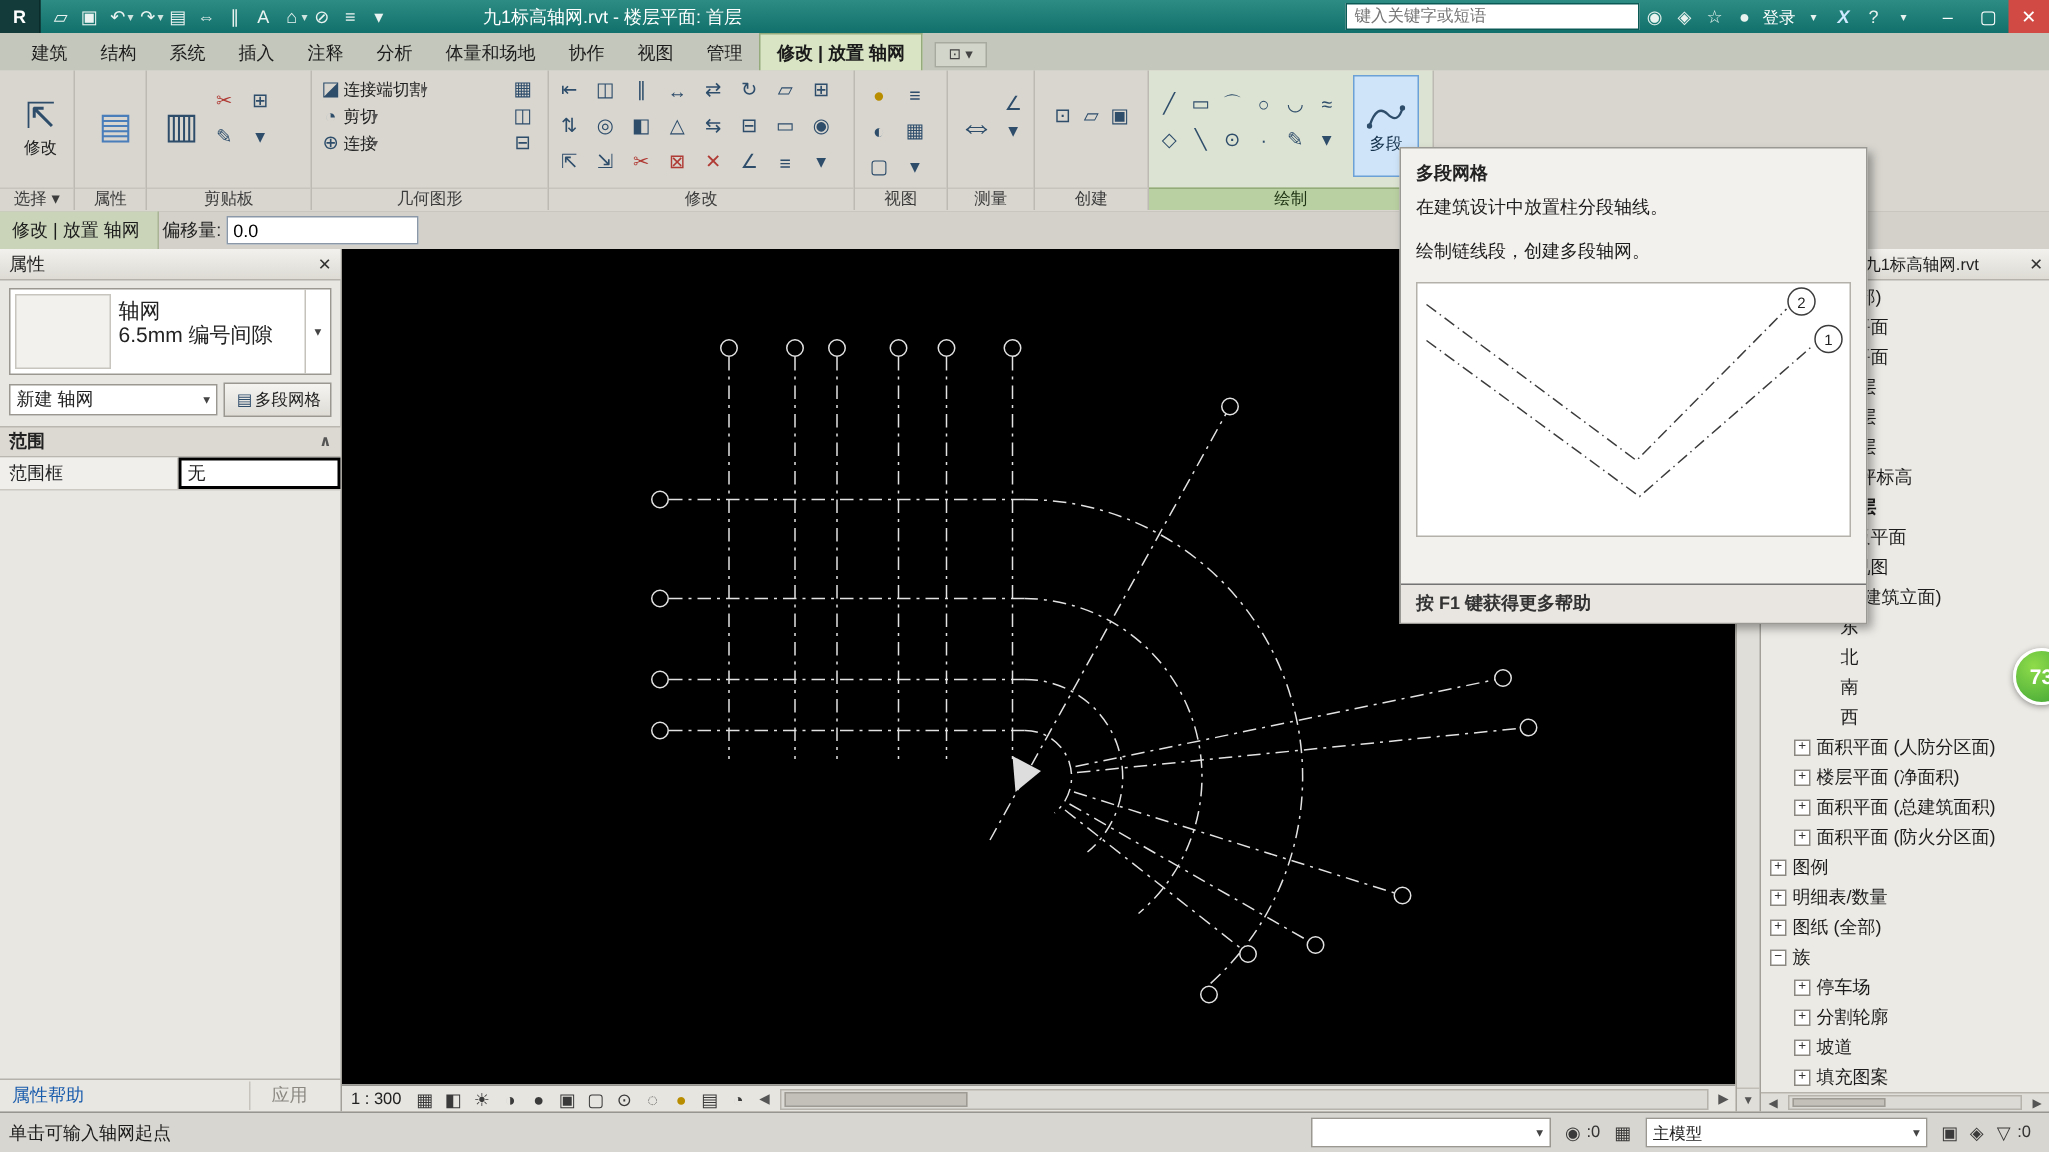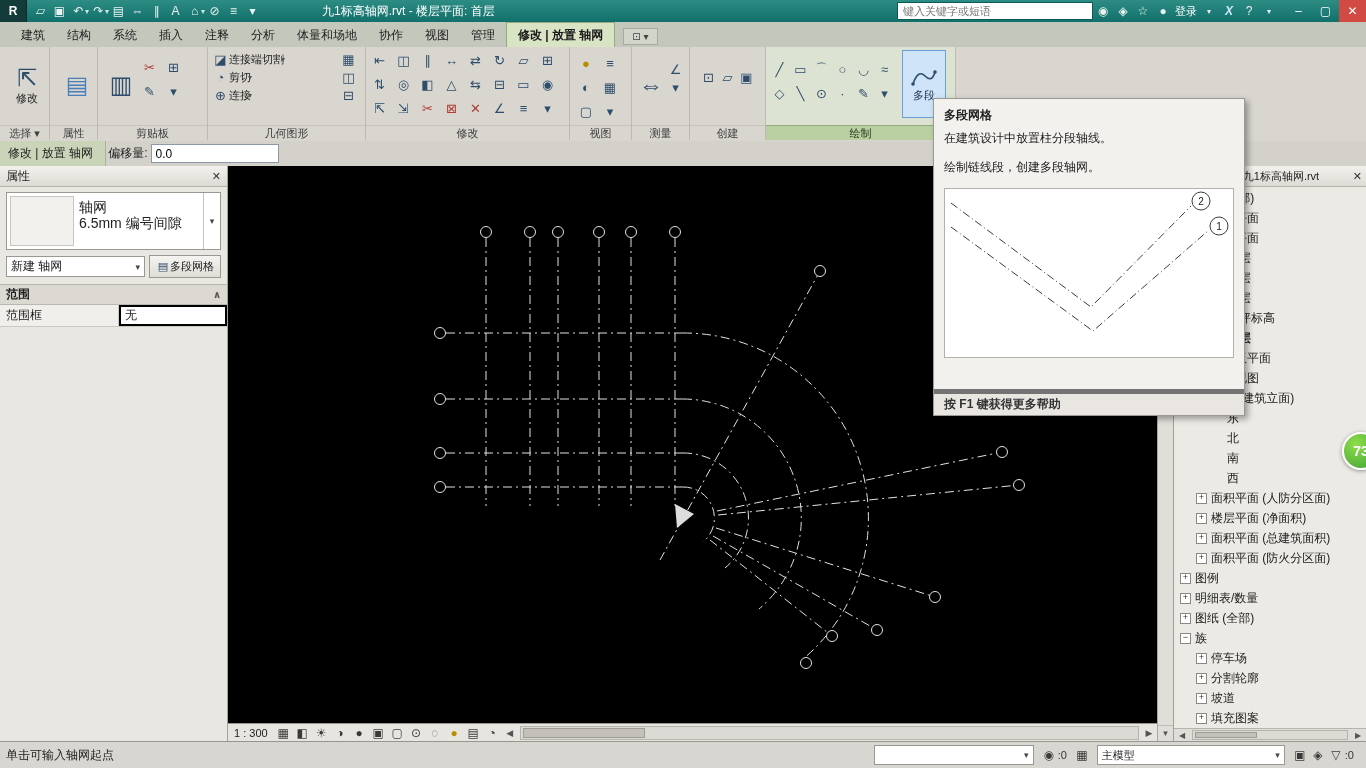--- a/index.html
+++ b/index.html
@@ -105,21 +105,21 @@
   .sb-dd.wide{width:178px}
   .sb-dd .dda{margin-left:auto;font-size:9px;color:#444}
   .sb-ic{width:18px;text-align:center;font-size:12px;color:#3a3a3a}
   .sb-count{font-size:11px;color:#333;margin-right:6px}
   
   .tooltip{position:absolute;left:933px;top:98px;width:312px;height:318px;background:#f3f1ed;border:1px solid #9b9993;
            box-shadow:3px 3px 6px rgba(0,0,0,.35);z-index:40;box-sizing:border-box}
   .tt-title{font-weight:bold;font-size:12px;padding:8px 10px 4px}
   .tt-body{font-size:12px;padding:2px 10px;color:#1c1c1c}
   .tt-ill{margin:10px 10px 0;background:#fff;border:1px solid #b3b1aa;height:168px}
-  .tt-foot{position:absolute;left:0;right:0;bottom:0;height:26px;border-top:5px solid #737373;background:#e9e6e1;
+  .tt-foot{position:absolute;left:0;right:0;bottom:0;height:26px;border-top:1px solid #737373;background:#e9e6e1;
            display:flex;align-items:center;padding:0 10px;font-weight:bold;font-size:12px;color:#333;box-sizing:border-box}
   
   .badge{position:absolute;left:1342px;top:432px;width:38px;height:38px;border-radius:50%;z-index:45;
          background:radial-gradient(circle at 35% 30%,#8fdc4a,#3da335);border:2px solid #fff;box-sizing:border-box;
          display:flex;align-items:center;justify-content:center;color:#fff;font-weight:bold;font-size:14px;box-shadow:0 1px 4px rgba(0,0,0,.4)}
   .red{color:#b03a34 !important}
   .yel{color:#b98d00 !important}
 </style>
 </head>
 <body>
@@ -363,20 +363,24 @@
         <span>多段网格</span>
       </div>
     </div>
     <div class="sectrow">
       <span>范围</span>
       <span class="caret">∧</span>
     </div>
     <div class="prow">
       <div class="pcell">范围框</div>
       <div class="vcell">无</div>
+    </div>
+    <div class="pfoot">
+      <span class="phelp">属性帮助</span>
+      <span class="papply">应用</span>
     </div>
   </div>
 
   <svg class="canvas" id="cansvg" width="929" height="557">
       <line stroke="#e2e2e2" stroke-width="1" stroke-dasharray="9 4 2 4" fill="none" x1="258" y1="72" x2="258" y2="340"></line>
       <line stroke="#e2e2e2" stroke-width="1" stroke-dasharray="9 4 2 4" fill="none" x1="302" y1="72" x2="302" y2="340"></line>
       <line stroke="#e2e2e2" stroke-width="1" stroke-dasharray="9 4 2 4" fill="none" x1="330" y1="72" x2="330" y2="340"></line>
       <line stroke="#e2e2e2" stroke-width="1" stroke-dasharray="9 4 2 4" fill="none" x1="371" y1="72" x2="371" y2="340"></line>
       <line stroke="#e2e2e2" stroke-width="1" stroke-dasharray="9 4 2 4" fill="none" x1="403" y1="72" x2="403" y2="340"></line>
       <line stroke="#e2e2e2" stroke-width="1" stroke-dasharray="9 4 2 4" fill="none" x1="447" y1="72" x2="447" y2="340"></line>

